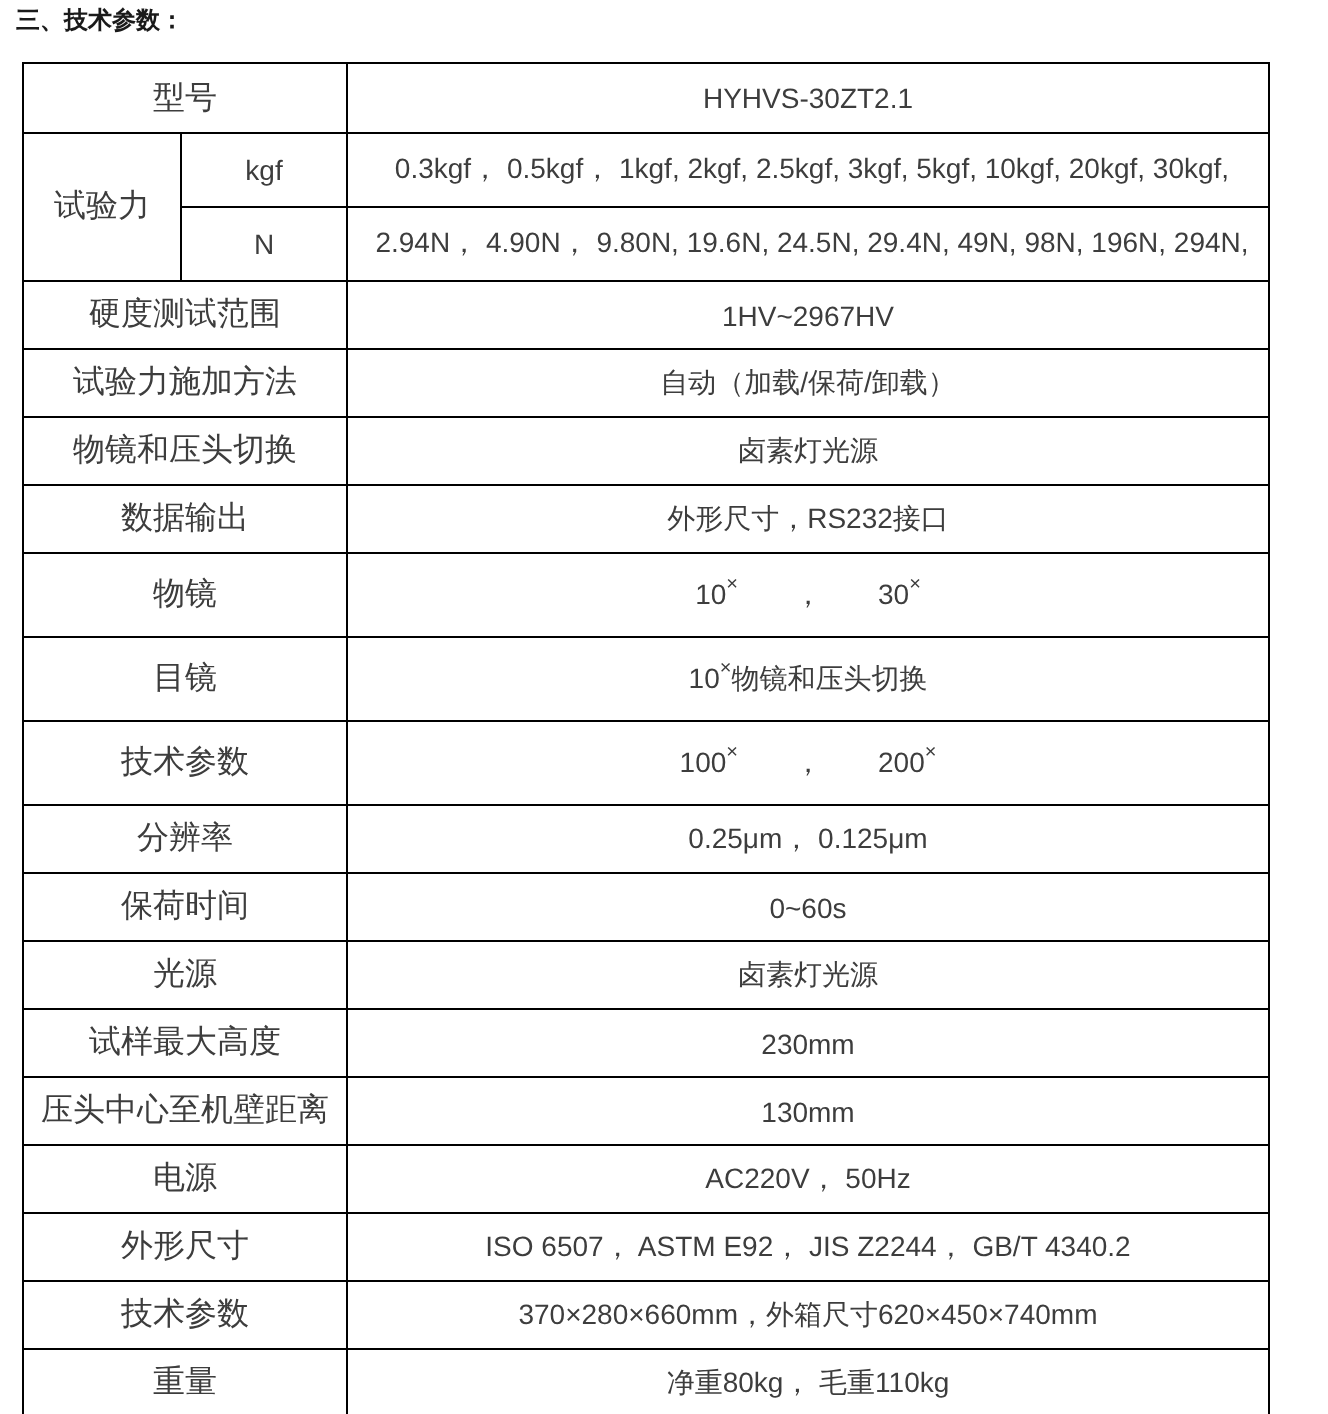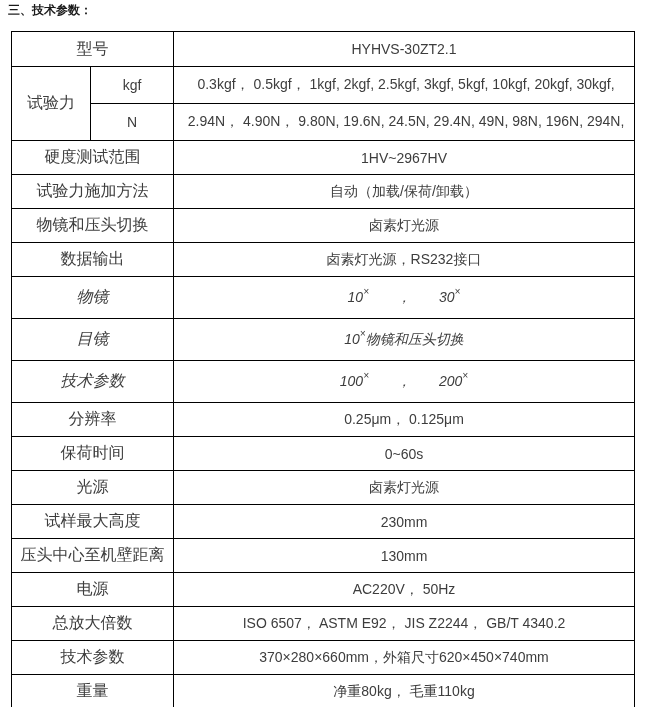--- a/index.html
+++ b/index.html
@@ -36,21 +36,21 @@
     text-align: center;
     vertical-align: middle;
     color: #3d3d3d;
     white-space: pre-wrap;
     overflow: hidden;
     padding: 0 2px;
   }
   .spec-table tr { height: 34px; }
   .spec-table tr.h37 { height: 37px; }
   .spec-table tr.h35 { height: 35px; }
-  .spec-table tr.tall { height: 42px; font-style: italic; }
+  .spec-table tr.tall { height: 42px; }
   .lab { font-size: 16px; }
   .val { font-size: 14px; }
   .val-left { text-align: right; padding-left: 6px !important; }
   sup.x-sup {
     font-size: 10px;
     vertical-align: 7px;
     line-height: 0;
   }
 </style>
 </head>
@@ -87,21 +87,21 @@
       <tr>
         <td colspan="2" class="lab">试验力施加方法</td>
         <td class="val">自动（加载/保荷/卸载）</td>
       </tr>
       <tr>
         <td colspan="2" class="lab">物镜和压头切换</td>
         <td class="val">卤素灯光源</td>
       </tr>
       <tr>
         <td colspan="2" class="lab">数据输出</td>
-        <td class="val">卤素灯光源，RS232接口</td>
+        <td class="val">外形尺寸，RS232接口</td>
       </tr>
       <tr class="tall">
         <td colspan="2" class="lab">物镜</td>
         <td class="val"><span>10</span><sup class="x-sup">×</sup><span>　　，　　30</span><sup class="x-sup">×</sup></td>
       </tr>
       <tr class="tall">
         <td colspan="2" class="lab">目镜</td>
         <td class="val"><span>10</span><sup class="x-sup">×</sup><span>物镜和压头切换</span></td>
       </tr>
       <tr class="tall">
@@ -126,21 +126,21 @@
       </tr>
       <tr>
         <td colspan="2" class="lab">压头中心至机壁距离</td>
         <td class="val">130mm</td>
       </tr>
       <tr>
         <td colspan="2" class="lab">电源</td>
         <td class="val">AC220V， 50Hz</td>
       </tr>
       <tr>
-        <td colspan="2" class="lab">总放大倍数</td>
+        <td colspan="2" class="lab">外形尺寸</td>
         <td class="val">ISO 6507， ASTM E92， JIS Z2244， GB/T 4340.2</td>
       </tr>
       <tr>
         <td colspan="2" class="lab">技术参数</td>
         <td class="val">370×280×660mm，外箱尺寸620×450×740mm</td>
       </tr>
       <tr>
         <td colspan="2" class="lab">重量</td>
         <td class="val">净重80kg， 毛重110kg</td>
       </tr>

